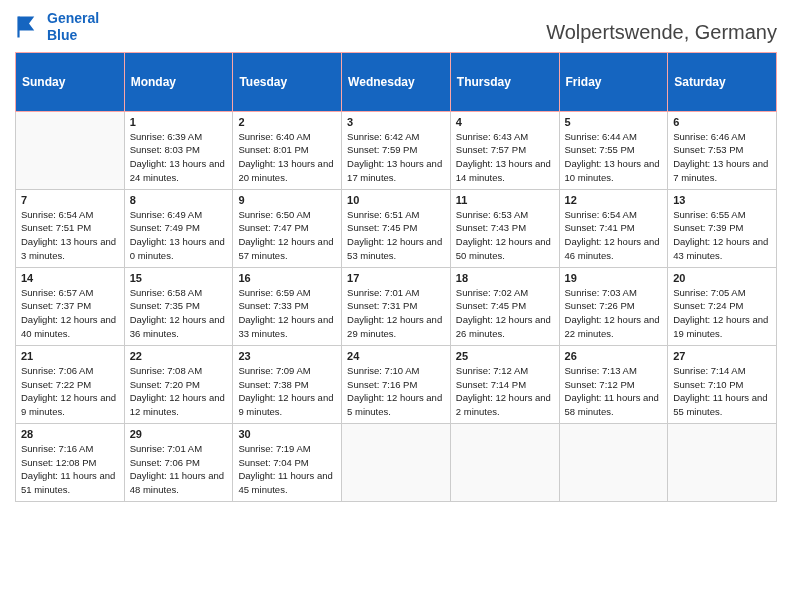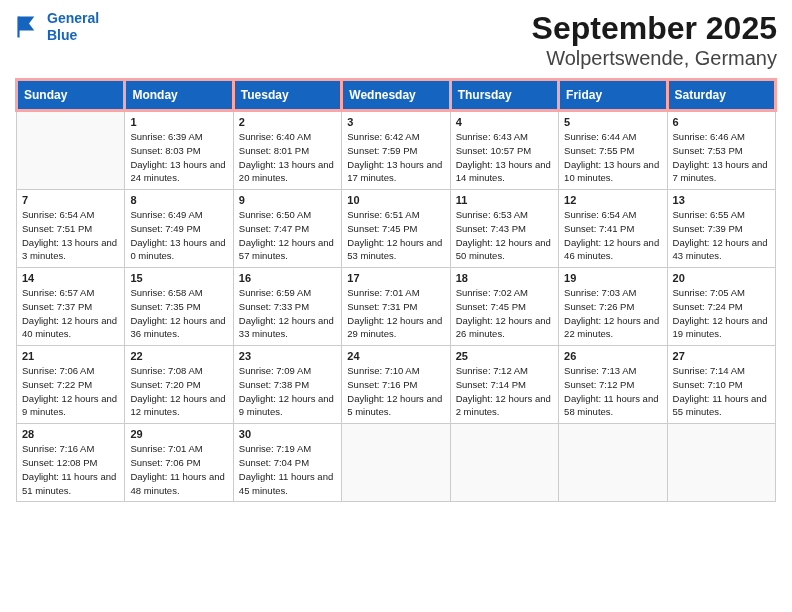--- a/index.html
+++ b/index.html
@@ -12,21 +12,21 @@
     }
     .page {
       width: 792px;
       height: 612px;
       background: #fff;
       padding: 10px 15px;
     }
     .header {
       display: flex;
       justify-content: space-between;
-      align-items: flex-start;
+      align-items: flex-end;
       margin-bottom: 8px;
     }
     .logo {
       display: flex;
       align-items: center;
       gap: 4px;
     }
     .logo-text {
       font-size: 14px;
       font-weight: bold;
@@ -52,24 +52,24 @@
     }
     .calendar {
       width: 100%;
       border-collapse: collapse;
       table-layout: fixed;
     }
     .calendar th {
       background-color: #1565c0;
       color: #fff;
       text-align: left;
-      padding: 7px 6px;
+      padding: 22px 6px;
       font-size: 12px;
       font-weight: bold;
-      border: 3px solid #fca5a5;
+      border: 1px solid #fca5a5;
     }
     .calendar td {
       vertical-align: top;
       border: 1px solid #ccc;
       padding: 4px 5px;
       font-size: 9.5px;
       color: #222;
       height: 78px;
     }
     .day-number {
@@ -96,21 +96,20 @@
 
         <polygon points="4,4 22,4 16,12 22,20 4,20" fill="#1565c0"></polygon>
         <line x1="4" y1="4" x2="4" y2="28" stroke="#1565c0" stroke-width="2.5"></line>
       </svg>
       <div class="logo-text">
         <div><span class="blue">General</span></div>
         <div><span class="blue">Blue</span></div>
       </div>
     </div>
     <div class="title-block">
-      <div class="month-title">September 2025</div>
       <div class="location">Wolpertswende, Germany</div>
     </div>
   </div>
 
   <table class="calendar">
     <thead>
       <tr>
       <th>Sunday</th>
           <th>Monday</th>
           <th>Tuesday</th>
@@ -144,21 +143,21 @@
             <div class="day-detail">
               <div>Sunrise: 6:42 AM</div>
               <div>Sunset: 7:59 PM</div>
               <div>Daylight: 13 hours and 17 minutes.</div>
             </div>
           </td>
           <td>
             <span class="day-number">4</span>
             <div class="day-detail">
               <div>Sunrise: 6:43 AM</div>
-              <div>Sunset: 10:57 PM</div>
+              <div>Sunset: 7:57 PM</div>
               <div>Daylight: 13 hours and 14 minutes.</div>
             </div>
           </td>
           <td>
             <span class="day-number">5</span>
             <div class="day-detail">
               <div>Sunrise: 6:44 AM</div>
               <div>Sunset: 7:55 PM</div>
               <div>Daylight: 13 hours and 10 minutes.</div>
             </div>

